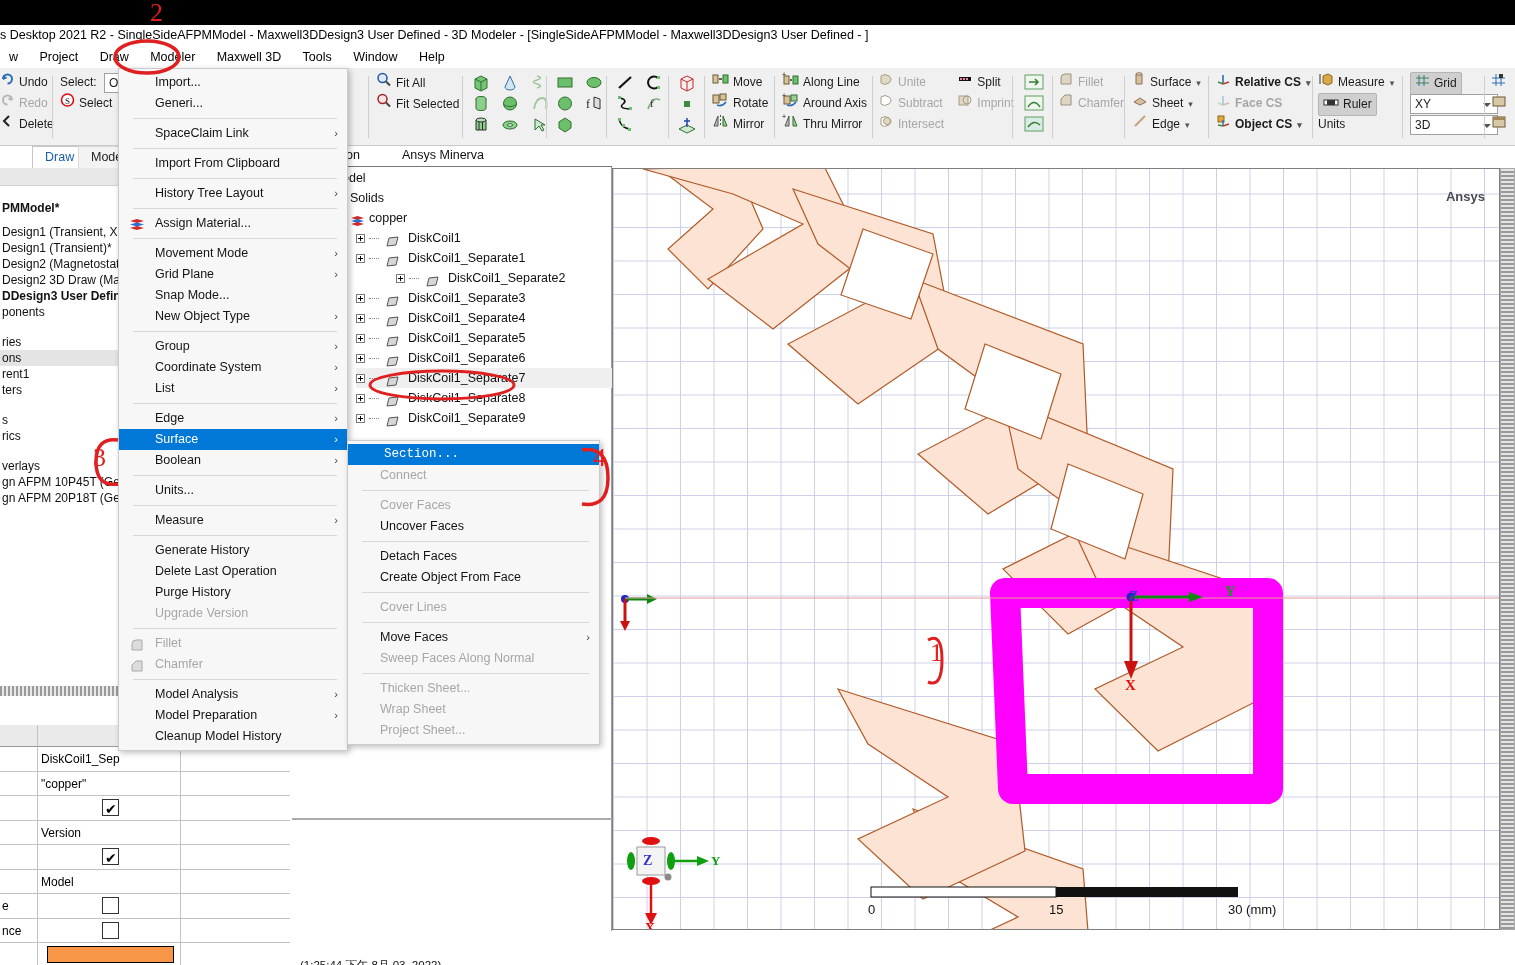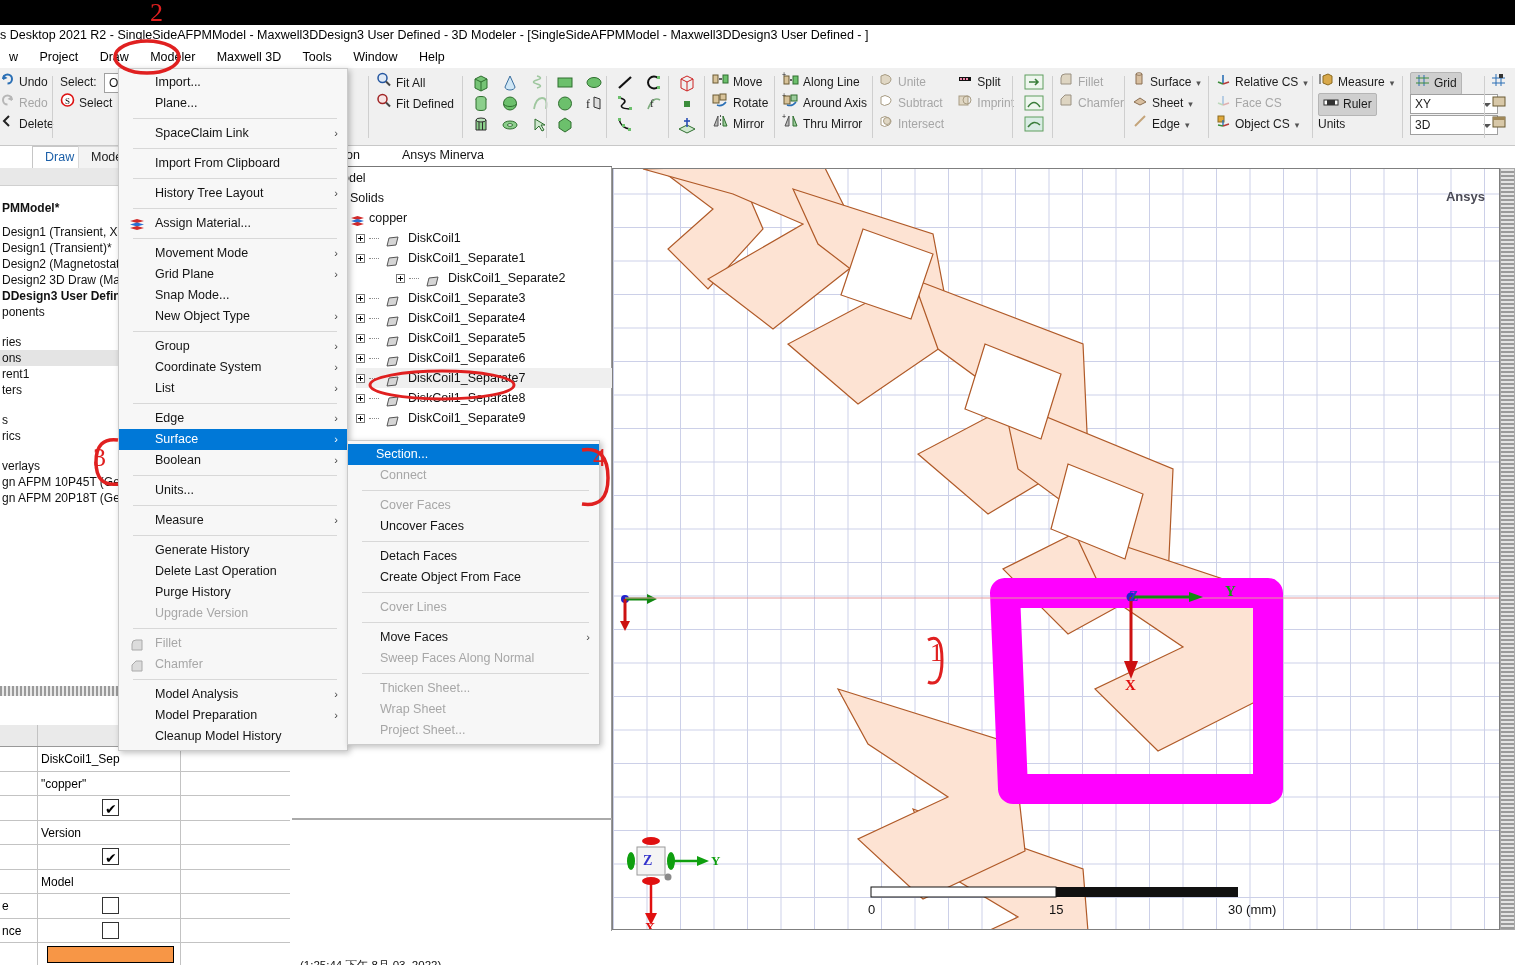--- a/index.html
+++ b/index.html
@@ -235,21 +235,21 @@
               <path d="M10 9.5 L14 13.5" stroke="#444" stroke-width="2"></path>
             </svg>
         </span><span class="tlabel">Fit All</span>
       </div>
       <div class="trow">
         <span class="ticon">
           <svg width="16" height="15" viewBox="0 0 16 15">
               <circle cx="6.5" cy="6" r="4.5" stroke="#a02424" stroke-width="1.5" fill="#f7e3e3"></circle>
               <path d="M10 9.5 L14 13.5" stroke="#444" stroke-width="2"></path>
             </svg>
-        </span><span class="tlabel">Fit Defined</span>
+        </span><span class="tlabel">Fit Selected</span>
       </div>
     </div>
 
     <div class="tsep" style="left:462px;"></div>
 
     <div class="tgroup" style="left:468px;">
       <div class="trow">
         <span class="pg"><svg width="20" height="19" viewBox="0 0 20 19">
               <path d="M4 6 L10 3 L16 6 L16 15 L10 18 L4 15 Z" fill="#76c476" stroke="#2e6e2e"></path>
               <path d="M4 6 L10 9 L16 6 M10 9 L10 18" stroke="#2e6e2e" fill="none"></path>
@@ -519,21 +519,21 @@
       </div>
       <div class="trow">
         <span class="ticon"><svg width="16" height="14" viewBox="0 0 16 14">
               <path d="M3 12 L13 2" stroke="#c4a47a" stroke-width="2"></path>
             </svg></span><span class="tlabel">Edge</span><span style="margin-left:5px;font-size:9px;color:#555;">▾</span>
       </div>
     </div>
 
     <div class="tsep" style="left:1208px;"></div>
 
-    <div class="tgroup" style="left:1216px;">
+    <div class="tgroup" style="left:1216px;font-weight:bold;">
       <div class="trow">
         <span class="ticon"><svg width="15" height="14" viewBox="0 0 15 14">
               <path d="M7 12 L7 3" stroke="#2a6fb5" stroke-width="1.6"></path>
               <path d="M7 12 L2 10" stroke="#3a8c3a" stroke-width="1.6"></path>
               <path d="M7 12 L13 10" stroke="#b53a3a" stroke-width="1.6"></path>
             </svg></span><span class="tlabel">Relative CS</span><span style="margin-left:5px;font-size:9px;color:#555;">▾</span>
       </div>
       <div class="trow dis">
         <span class="ticon"><svg width="15" height="14" viewBox="0 0 15 14">
               <path d="M7 12 L7 3" stroke="#a8c4e0" stroke-width="1.6"></path>
@@ -877,21 +877,21 @@
               background:repeating-linear-gradient(0deg,#9a9a9a 0 2px,#e3e3e3 2px 4px);border:1px solid #a8a8a8;"></div>
 
   <div class="msgpanel">
     <div class="msgtitle">Message Manager</div>
     <div class="msgicons">▾ <span>⚲</span> <span>✕</span></div>
   </div>
   <div class="msgline">(1:25:44 下午  8月 03, 2022)</div>
 
   <div class="menu" id="modeler-menu" style="left:118px; top:68px; width:230px;">
     <div class="row">Import...</div>
-    <div class="row">Plane...</div>
+    <div class="row">Generi...</div>
     <div class="sep"></div>
     <div class="row"><span>SpaceClaim Link</span><span class="arrow">›</span></div>
     <div class="sep"></div>
     <div class="row">Import From Clipboard</div>
     <div class="sep"></div>
     <div class="row"><span>History Tree Layout</span><span class="arrow">›</span></div>
     <div class="sep"></div>
     <div class="row">
       <span class="mico"><svg width="16" height="13" viewBox="0 0 16 13">
             <path d="M1 3 L8 1 L15 3 L8 5 Z" fill="#d12a2a"></path>
@@ -935,21 +935,21 @@
           </svg></span>
       <span>Chamfer</span>
     </div>
     <div class="sep"></div>
     <div class="row"><span>Model Analysis</span><span class="arrow">›</span></div>
     <div class="row"><span>Model Preparation</span><span class="arrow">›</span></div>
     <div class="row">Cleanup Model History</div>
   </div>
 
   <div class="menu" id="surface-submenu" style="left:347px; top:440px; width:253px;">
-    <div class="row hl" style="padding-left:28px;">Section...</div>
+    <div class="row hl" style="padding-left:36px;font-family:Liberation Mono, monospace;">Section...</div>
     <div class="row dis" style="padding-left:32px;">Connect</div>
     <div class="sep"></div>
     <div class="row dis" style="padding-left:32px;">Cover Faces</div>
     <div class="row" style="padding-left:32px;">Uncover Faces</div>
     <div class="sep"></div>
     <div class="row" style="padding-left:32px;">Detach Faces</div>
     <div class="row" style="padding-left:32px;">Create Object From Face</div>
     <div class="sep"></div>
     <div class="row dis" style="padding-left:32px;">Cover Lines</div>
     <div class="sep"></div>

